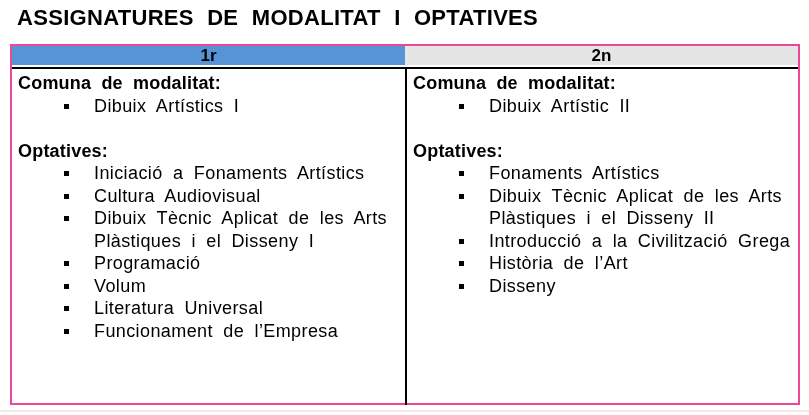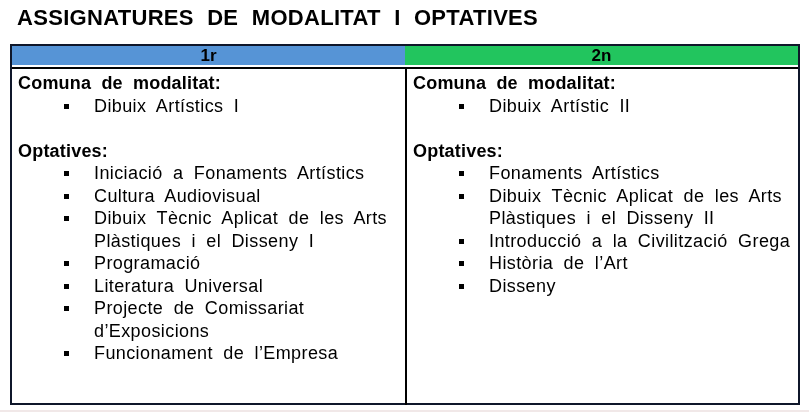--- a/index.html
+++ b/index.html
@@ -24,21 +24,21 @@
     letter-spacing: 0.3px;
     word-spacing: 7px;
     white-space: nowrap;
   }
   .subjects-table {
     position: absolute;
     left: 10px;
     top: 44px;
     width: 790px;
     height: 361px;
-    border: 2px solid #0f172a;
+    border: 2px solid #ec4899;
     box-sizing: border-box;
     background: #fff;
   }
   .tbl-header-row {
     display: flex;
     height: 21px;
     border-bottom: 2px solid #000;
   }
   .tbl-header-cell {
     flex: 1 1 50%;
@@ -107,39 +107,39 @@
   }
 </style>
 </head>
 <body>
 
 <div class="page-title">ASSIGNATURES DE MODALITAT I OPTATIVES</div>
 
 <div class="subjects-table">
   <div class="tbl-header-row">
       <div class="tbl-header-cell" style="background: rgb(86, 148, 214);">1r</div>
-      <div class="tbl-header-cell" style="background: #22c55e;">2n</div>
+      <div class="tbl-header-cell" style="background: #e5e5e5;">2n</div>
     </div>
   <div class="tbl-body-row">
       <div class="tbl-body-cell col-1">
         <div class="section">
           <div class="section-heading">Comuna de modalitat:</div>
           <ul class="subject-list">
             <li class="subject-item"><span class="bullet"></span><span>Dibuix Artístics I</span></li>
           </ul>
         </div>
         <div class="section">
           <div class="section-heading">Optatives:</div>
           <ul class="subject-list">
             <li class="subject-item"><span class="bullet"></span><span>Iniciació a Fonaments Artístics</span></li>
             <li class="subject-item"><span class="bullet"></span><span>Cultura Audiovisual</span></li>
             <li class="subject-item"><span class="bullet"></span><span>Dibuix Tècnic Aplicat de les Arts Plàstiques i el Disseny I</span></li>
             <li class="subject-item"><span class="bullet"></span><span>Programació</span></li>
+            <li class="subject-item"><span class="bullet"></span><span>Volum</span></li>
             <li class="subject-item"><span class="bullet"></span><span>Literatura Universal</span></li>
-            <li class="subject-item"><span class="bullet"></span><span>Projecte de Comissariat d’Exposicions</span></li>
             <li class="subject-item"><span class="bullet"></span><span>Funcionament de l’Empresa</span></li>
           </ul>
         </div>
       </div>
       <div class="tbl-body-cell col-2">
         <div class="section">
           <div class="section-heading">Comuna de modalitat:</div>
           <ul class="subject-list">
             <li class="subject-item"><span class="bullet"></span><span>Dibuix Artístic II</span></li>
           </ul>

